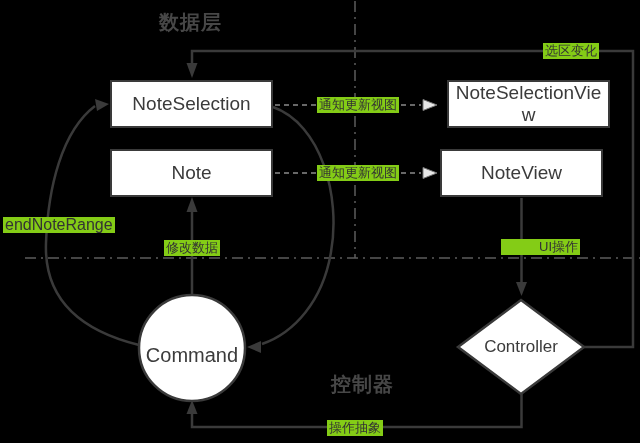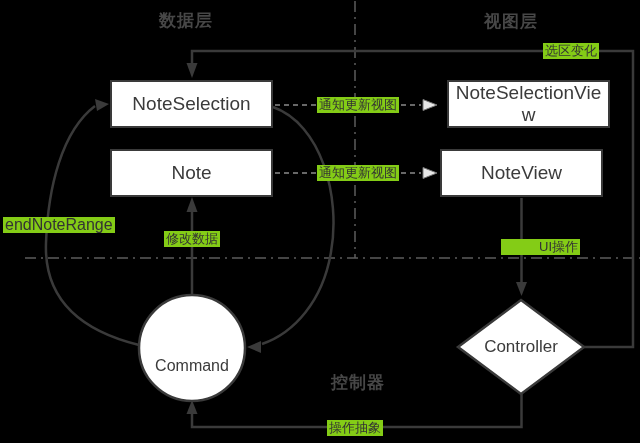--- a/index.html
+++ b/index.html
@@ -20,21 +20,21 @@
   .shape-label{
     position:absolute;display:flex;align-items:center;justify-content:center;
     color:#3b3b3b;text-align:center;
   }
   .edge-label{
     position:absolute;background:#84cc16;color:#333333;
     font-size:13px;line-height:16px;padding:0 2px;white-space:nowrap;
   }
   .edge-label.latin{font-size:16px;}
   .layer-label{
-    position:absolute;color:#474747;font-size:17px;font-weight:bold;
+    position:absolute;color:#474747;font-size:20px;font-weight:bold;
     letter-spacing:1px;white-space:nowrap;
   }
 </style>
 </head>
 <body>
 
 <div id="canvas">
 
   <svg id="edge-svg" viewBox="0 0 640 443" xmlns="http://www.w3.org/2000/svg">
 
@@ -64,40 +64,39 @@
 
     <path d="M275,173 H421" fill="none" stroke="#8a8a8a" stroke-width="1.6" stroke-dasharray="5 4"></path>
     <polygon points="437,173 423,167.5 423,178.5" fill="#e8e8e8" stroke="#777777" stroke-width="1"></polygon>
 
     <circle cx="192" cy="348" r="53" fill="#ffffff" stroke="#3a3a3a" stroke-width="2.5"></circle>
 
     <polygon points="521,300 584,347 521,394 458,347" fill="#ffffff" stroke="#3a3a3a" stroke-width="2.5"></polygon>
   </svg>
 
   <div class="layer-label" style="left:159px;top:9px;">数据层</div>
-  <div class="layer-label" style="left:484px;top:10px;">视图层</div>
   <div class="layer-label" style="left:331px;top:371px;">控制器</div>
 
   <div class="node-rect" style="left:110px;top:80px;">
     <span>NoteSelection</span>
   </div>
   <div class="node-rect" style="left:110px;top:149px;">
     <span>Note</span>
   </div>
   <div class="node-rect" style="left:440px;top:80px;margin-left:7px;">
     <span class="wrap-label">NoteSelectionView</span>
   </div>
   <div class="node-rect" style="left:440px;top:149px;">
     <span>NoteView</span>
   </div>
 
-  <div class="shape-label" style="left:139px;top:313px;width:106px;height:106px;font-size:16px;">Command</div>
+  <div class="shape-label" style="left:139px;top:302px;width:106px;height:106px;font-size:20px;">Command</div>
   <div class="shape-label" style="left:458px;top:300px;width:126px;height:94px;font-size:17px;">Controller</div>
 
   <div class="edge-label" style="left:317px;top:97px;">通知更新视图</div>
   <div class="edge-label" style="left:317px;top:165px;">通知更新视图</div>
   <div class="edge-label" style="left:543px;top:43px;">选区变化</div>
   <div class="edge-label" style="left:501px;top:239px;padding-left:38px;">UI操作</div>
   <div class="edge-label" style="left:327px;top:420px;">操作抽象</div>
-  <div class="edge-label" style="left:164px;top:231px;">修改数据</div>
+  <div class="edge-label" style="left:164px;top:240px;">修改数据</div>
   <div class="edge-label latin" style="left:3px;top:217px;">endNoteRange</div>
 
 </div>
 
 </body></html>

